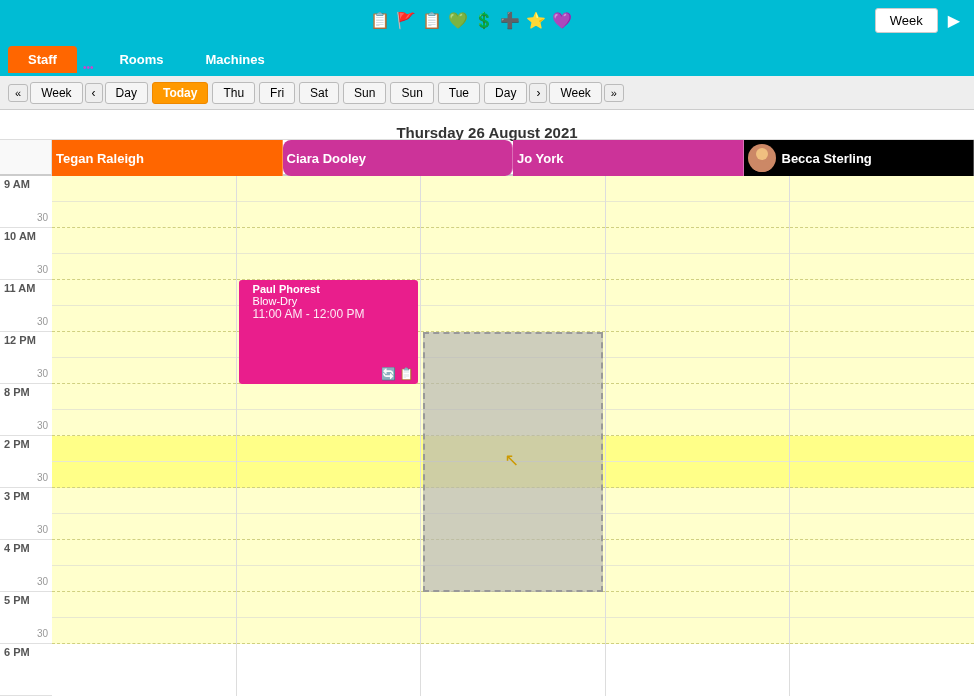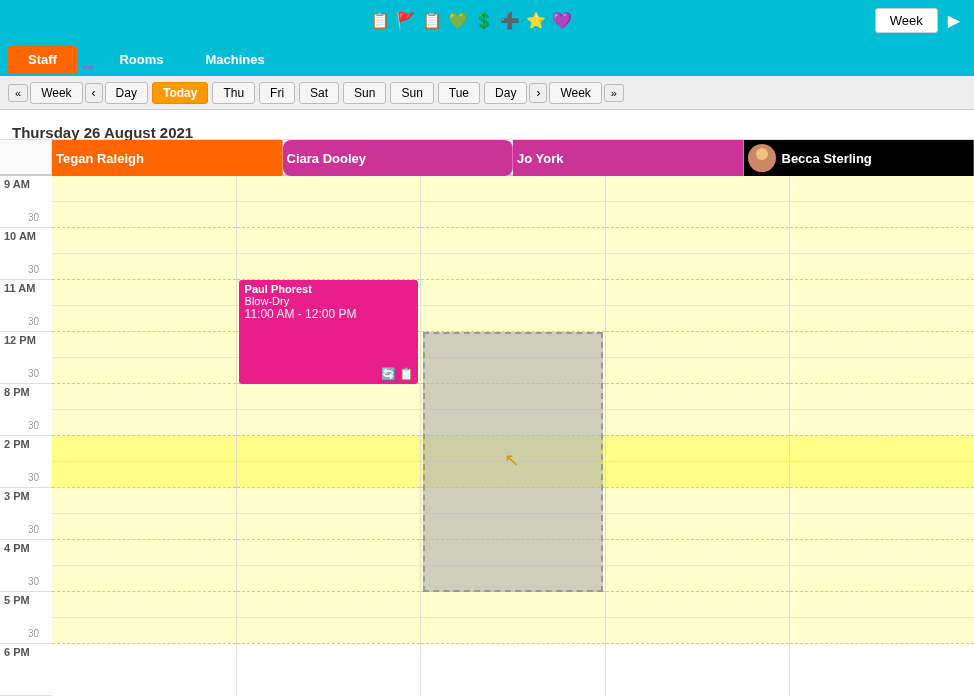--- a/index.html
+++ b/index.html
@@ -112,20 +112,21 @@
       cursor: pointer;
       padding: 2px 6px;
       font-size: 12px;
     }
     .double-arrow {
       font-size: 11px;
     }
 
     
     .date-heading {
+      text-align: center;
       font-size: 16px;
       font-weight: bold;
       padding: 8px 12px 4px;
       background: white;
       color: #333;
     }
     .time-slot {
       height: 52px;
       border-bottom: 1px solid #e0e0e0;
       display: flex;
@@ -135,21 +136,21 @@
     }
     .time-label {
       font-size: 11px;
       color: #555;
       padding-left: 4px;
       font-weight: bold;
     }
     .time-half {
       font-size: 10px;
       color: #999;
-      padding-left: 28px;
+      padding-left: 37px;
       margin-top: 22px;
     }
     .staff-header {
       height: 36px;
       display: flex;
       align-items: center;
       padding: 4px 4px;
       font-weight: bold;
       font-size: 13px;
       color: white;
@@ -396,21 +397,21 @@
             <div style="height: 26px; border-bottom: 1px solid rgb(232, 232, 208); background: rgb(255, 255, 204);"></div>
             <div style="height: 26px; border-bottom: 1px dashed rgb(208, 208, 128); background: rgb(255, 255, 204);"></div>
             <div style="height: 26px; border-bottom: 1px solid rgb(232, 232, 208); background: rgb(255, 255, 136);"></div>
             <div style="height: 26px; border-bottom: 1px dashed rgb(208, 208, 128); background: rgb(255, 255, 136);"></div>
             <div style="height: 26px; border-bottom: 1px solid rgb(232, 232, 208); background: rgb(255, 255, 204);"></div>
             <div style="height: 26px; border-bottom: 1px dashed rgb(208, 208, 128); background: rgb(255, 255, 204);"></div>
             <div style="height: 26px; border-bottom: 1px solid rgb(232, 232, 208); background: rgb(255, 255, 204);"></div>
             <div style="height: 26px; border-bottom: 1px dashed rgb(208, 208, 128); background: rgb(255, 255, 204);"></div>
             <div style="height: 26px; border-bottom: 1px solid rgb(232, 232, 208); background: rgb(255, 255, 204);"></div>
             <div style="height: 26px; border-bottom: 1px dashed rgb(208, 208, 128); background: rgb(255, 255, 204);"></div>
-            <div class="appt-block" style="top: 104px; height: 104px; background: rgb(233, 30, 140); position: absolute; left: 2px; right: 2px; border-radius: 3px; padding: 3px 6px; z-index: 10;">
+            <div class="appt-block" style="top: 104px; height: 104px; background: rgb(233, 30, 140); position: absolute; left: 2px; right: 2px; border-radius: 3px; padding: 3px 14px; z-index: 10;">
     <div class="appt-name">Paul Phorest</div>
     <div class="appt-service">Blow-Dry</div>
     <div class="appt-time">11:00 AM - 12:00 PM</div>
     <div class="appt-icons">
       <span>🔄</span>
       <span>📋</span>
     </div>
   </div>
           </div>
 

